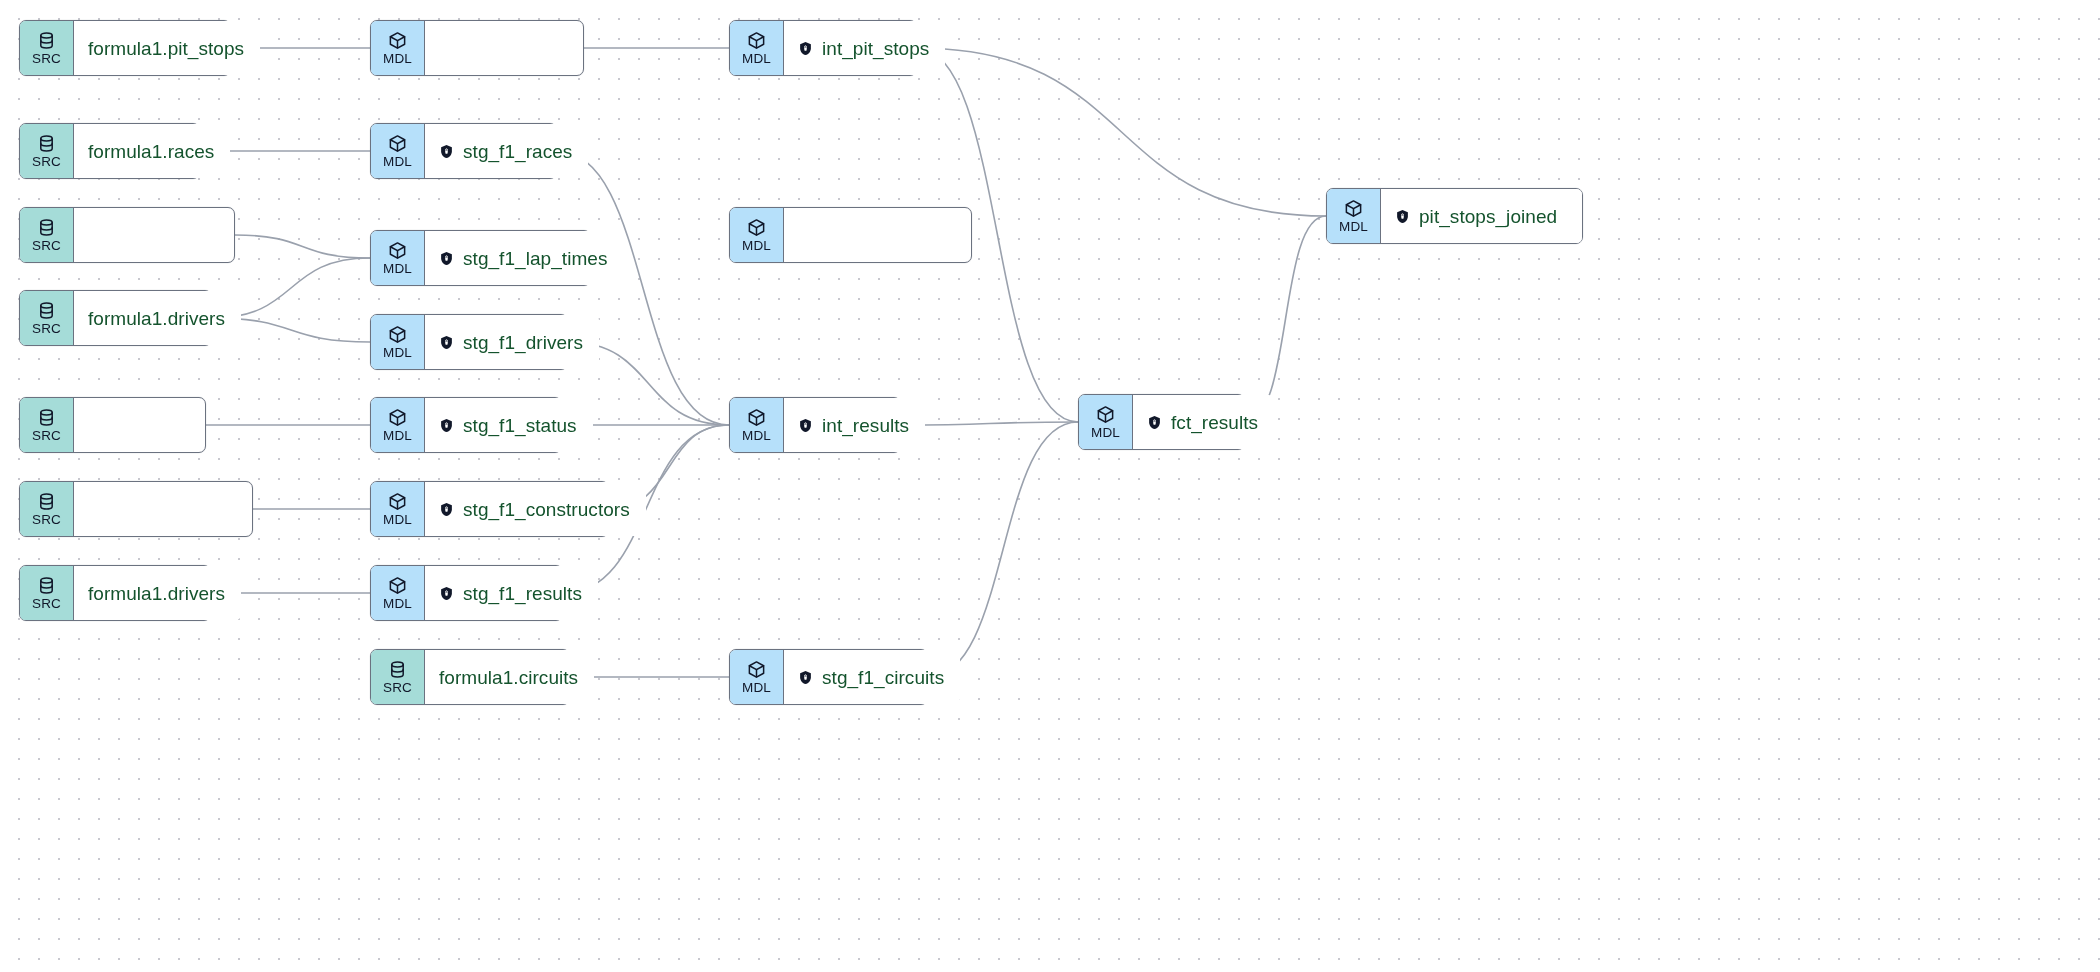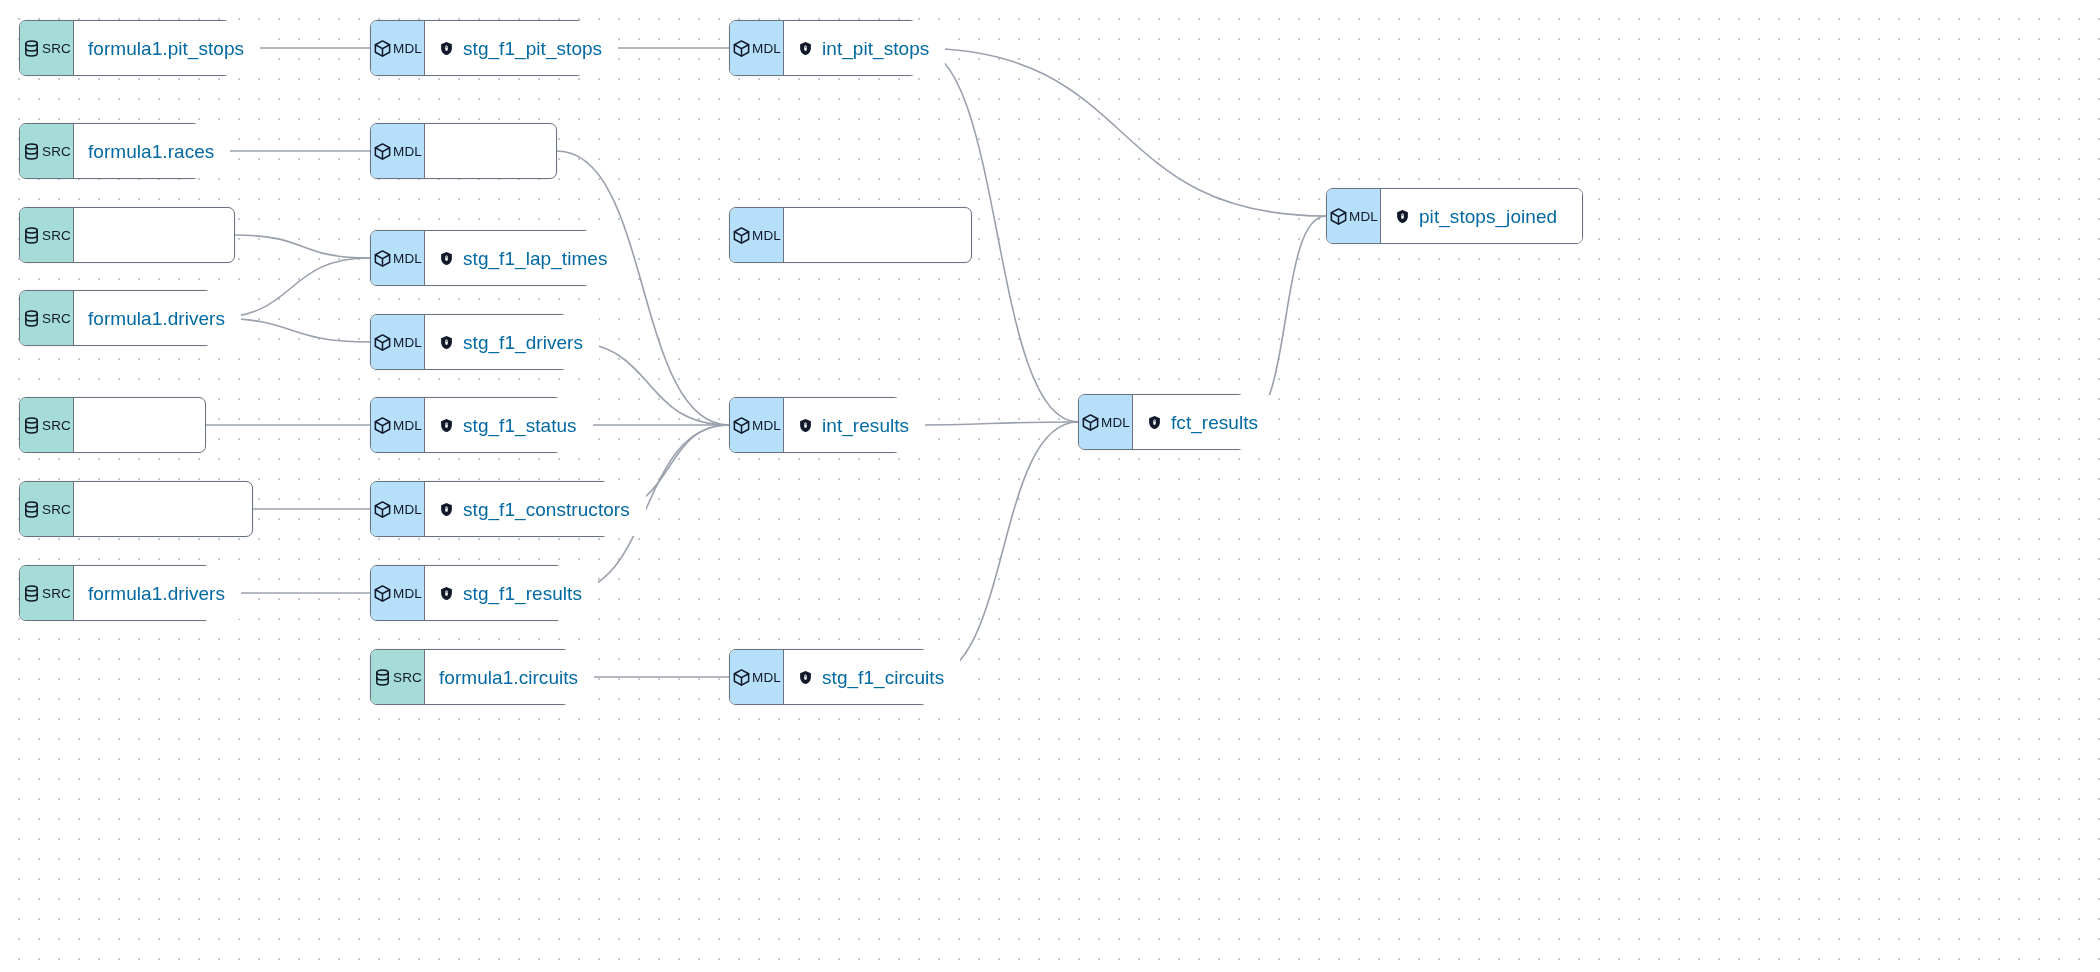--- a/index.html
+++ b/index.html
@@ -38,21 +38,21 @@
     height: 56px;
     border-radius: 7px;
     background: #ffffff;
     border: 1.5px solid #6b7280;
     box-shadow: 0 0 0 0.5px rgba(90,98,112,0.10);
   }
   .node-badge {
     flex: 0 0 auto;
     width: 54px;
     display: flex;
-    flex-direction: row;
+    flex-direction: column;
     align-items: center;
     justify-content: center;
     gap: 1px;
     border-right: 1.2px solid #6b7280;
     border-radius: 5.5px 0 0 5.5px;
     font-size: 14px;
     line-height: 1;
     color: #11182a;
     letter-spacing: 0.2px;
   }
@@ -75,21 +75,21 @@
     background: #ffffff;
   }
   .node-body .shield-icon {
     flex: 0 0 auto;
     width: 15px; height: 15px;
     display: block;
   }
   .node-body .shield-icon svg { display: block; width: 15px; height: 15px; }
   .node-label {
     font-size: 19px;
-    color: #0369a1;
+    color: #14532d;
     line-height: 1;
     letter-spacing: 0.05px;
   }
   .node.src .node-label { font-size: 19px; }
 </style>
 </head>
 <body>
 
 <div id="canvas">
   <svg id="edge-layer" width="2100" height="972" viewBox="0 0 2100 972">
@@ -230,41 +230,41 @@
         <div class="node-badge">
           <span class="badge-icon">
             <svg viewBox="0 0 24 24" fill="none" stroke="#11182a" stroke-width="1.9" stroke-linecap="round" stroke-linejoin="round">
               <path d="M12 2.4 21 7.3v9.4L12 21.6 3 16.7V7.3z"></path>
               <path d="M3 7.3l9 4.9 9-4.9"></path>
               <path d="M12 12.2v9.4"></path>
             </svg>
           </span>
           <span class="badge-text">MDL</span>
         </div>
-        <div class="node-body">
-          <span class="shield-icon">
-            <svg viewBox="0 0 24 24">
-              <path d="M12 1.6 3.4 5.1v6.4c0 5.3 3.7 9.7 8.6 11 4.9-1.3 8.6-5.7 8.6-11V5.1z" fill="#11182a"></path>
-              <rect x="10.1" y="10.3" width="3.8" height="5.1" rx="1.1" fill="#ffffff"></rect>
-              <path d="M10.6 10.6v-1.5a1.4 1.4 0 0 1 2.8 0v1.5" fill="none" stroke="#ffffff" stroke-width="1.5"></path>
-            </svg>
-          </span>
-          <span class="node-label">stg_f1_pit_stops</span>
-        </div>
       </div>
       <div class="node mdl" style="left: 370px; top: 123px; width: 187px;">
         <div class="node-badge">
           <span class="badge-icon">
             <svg viewBox="0 0 24 24" fill="none" stroke="#11182a" stroke-width="1.9" stroke-linecap="round" stroke-linejoin="round">
               <path d="M12 2.4 21 7.3v9.4L12 21.6 3 16.7V7.3z"></path>
               <path d="M3 7.3l9 4.9 9-4.9"></path>
               <path d="M12 12.2v9.4"></path>
             </svg>
           </span>
           <span class="badge-text">MDL</span>
+        </div>
+        <div class="node-body">
+          <span class="shield-icon">
+            <svg viewBox="0 0 24 24">
+              <path d="M12 1.6 3.4 5.1v6.4c0 5.3 3.7 9.7 8.6 11 4.9-1.3 8.6-5.7 8.6-11V5.1z" fill="#11182a"></path>
+              <rect x="10.1" y="10.3" width="3.8" height="5.1" rx="1.1" fill="#ffffff"></rect>
+              <path d="M10.6 10.6v-1.5a1.4 1.4 0 0 1 2.8 0v1.5" fill="none" stroke="#ffffff" stroke-width="1.5"></path>
+            </svg>
+          </span>
+          <span class="node-label">stg_f1_races</span>
         </div>
       </div>
       <div class="node mdl" style="left: 370px; top: 230px; width: 221px;">
         <div class="node-badge">
           <span class="badge-icon">
             <svg viewBox="0 0 24 24" fill="none" stroke="#11182a" stroke-width="1.9" stroke-linecap="round" stroke-linejoin="round">
               <path d="M12 2.4 21 7.3v9.4L12 21.6 3 16.7V7.3z"></path>
               <path d="M3 7.3l9 4.9 9-4.9"></path>
               <path d="M12 12.2v9.4"></path>
             </svg>

